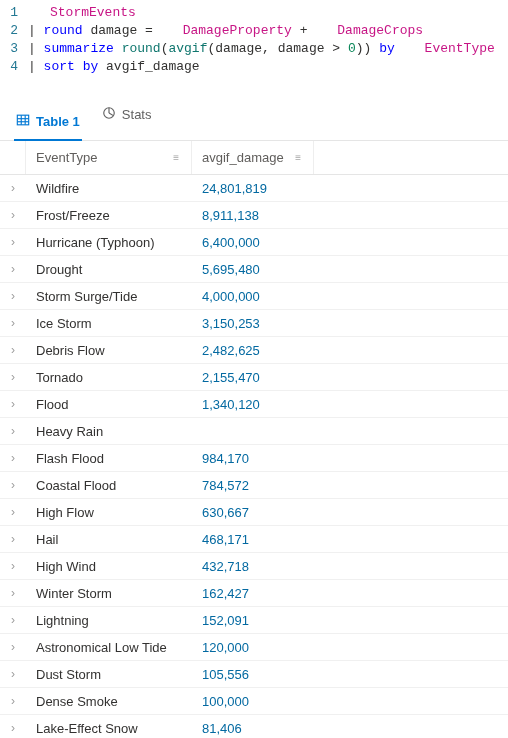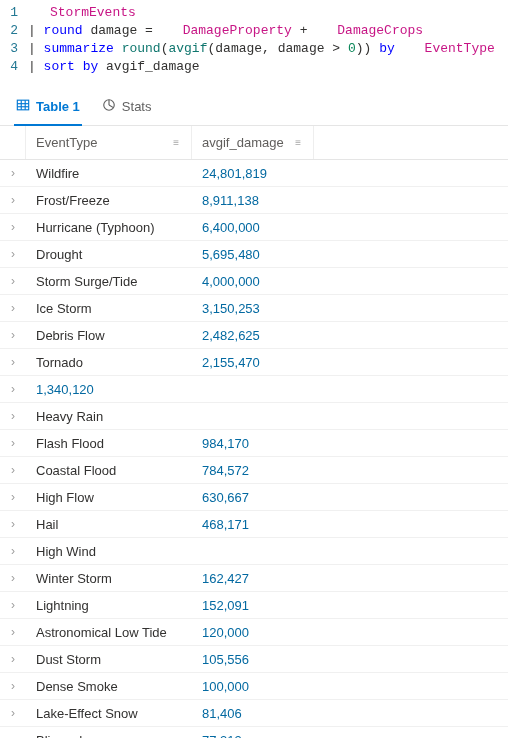--- a/index.html
+++ b/index.html
@@ -48,20 +48,21 @@
     gap: 6px;
     padding: 6px 2px 10px 2px;
     font-size: 13px;
     color: #616161;
     cursor: pointer;
     position: relative;
   }
   .tab.active {
     color: #0078d4;
     font-weight: 600;
+    margin-top: 15px;
   }
   .tab.active::after {
     content: "";
     position: absolute;
     left: 0; right: 0; bottom: -1px;
     height: 2px;
     background: #0078d4;
   }
   .tab svg { width: 14px; height: 14px; }
 
@@ -210,20 +211,21 @@
         <div class="cell c1">Debris Flow</div>
         <div class="cell c2">2,482,625</div>
       </div>
       <div class="row">
         <div class="cell expander">›</div>
         <div class="cell c1">Tornado</div>
         <div class="cell c2">2,155,470</div>
       </div>
       <div class="row">
         <div class="cell expander">›</div>
+        <div class="cell c1">Flood</div>
         <div class="cell c2">1,340,120</div>
       </div>
       <div class="row">
         <div class="cell expander">›</div>
         <div class="cell c1">Heavy Rain</div>
       </div>
       <div class="row">
         <div class="cell expander">›</div>
         <div class="cell c1">Flash Flood</div>
         <div class="cell c2">984,170</div>
@@ -239,20 +241,21 @@
         <div class="cell c2">630,667</div>
       </div>
       <div class="row">
         <div class="cell expander">›</div>
         <div class="cell c1">Hail</div>
         <div class="cell c2">468,171</div>
       </div>
       <div class="row">
         <div class="cell expander">›</div>
         <div class="cell c1">High Wind</div>
+        <div class="cell c2">432,718</div>
       </div>
       <div class="row">
         <div class="cell expander">›</div>
         <div class="cell c1">Winter Storm</div>
         <div class="cell c2">162,427</div>
       </div>
       <div class="row">
         <div class="cell expander">›</div>
         <div class="cell c1">Lightning</div>
         <div class="cell c2">152,091</div>

